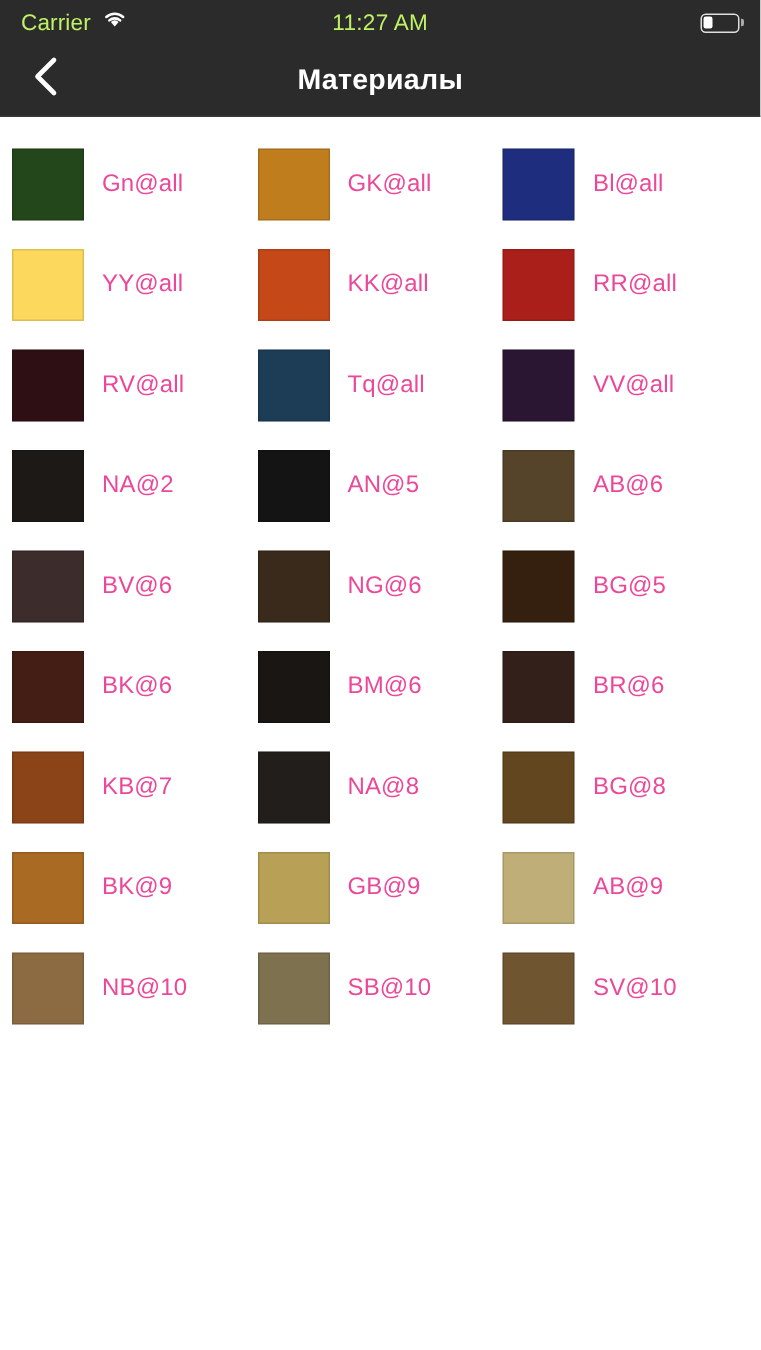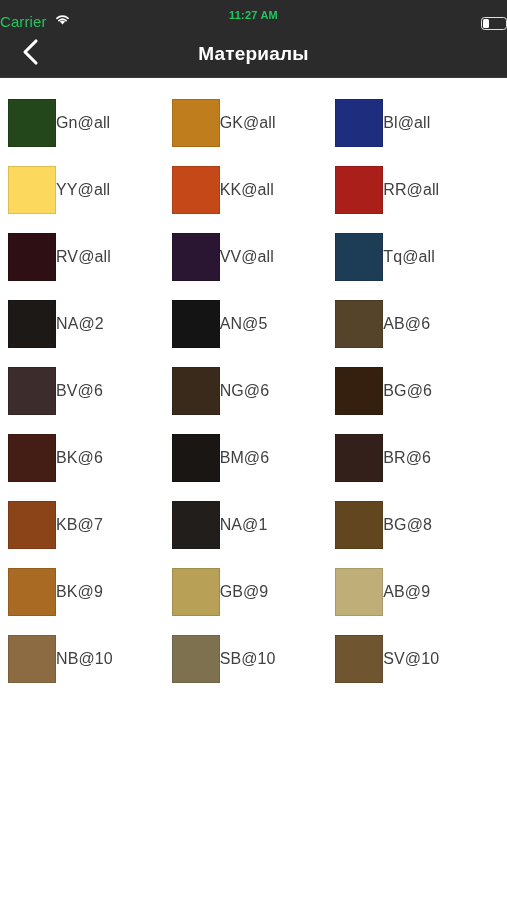--- a/index.html
+++ b/index.html
@@ -8,32 +8,32 @@
     width:507px; height:900px;
     font-family:"Liberation Sans", sans-serif;
     overflow:hidden;
     position:relative;
   }
 
   
   .status-bar {
     height:30px; width:100%;
     background:#2b2b2b;
-    display:flex; align-items:flex-end;
-    padding:0 0;
-    color:#22c55e;
+    display:flex; align-items:center;
+    padding:0 14px;
+    color:#bef264;
     position:relative;
   }
   .status-left { display:flex; align-items:center; gap:7px; }
   .carrier-text { font-size:15px; font-weight:400; letter-spacing:.1px; }
   .wifi-icon { display:block; }
   .status-time {
     position:absolute; left:0; right:0; top:0; bottom:0;
     display:flex; align-items:center; justify-content:center;
-    font-size:11px; font-weight:700; letter-spacing:.2px;
+    font-size:15px; font-weight:400; letter-spacing:.2px;
     pointer-events:none;
   }
   .status-right {
     margin-left:auto; display:flex; align-items:center;
     position:relative; z-index:2;
   }
   .battery {
     width:26px; height:13px;
     border:1.4px solid rgba(255,255,255,.85);
     border-radius:3.5px;
@@ -83,22 +83,23 @@
     display:flex;
     align-items:center;
     cursor:pointer;
   }
   .swatch {
     width:48px; height:48px;
     flex:0 0 48px;
     border:1px solid rgba(0,0,0,.12);
   }
   .cell-label {
+    margin-left:12px;
     font-size:16px;
-    color:#404040;
+    color:#ec4899;
     letter-spacing:.1px;
     white-space:nowrap;
   }
 </style>
 </head>
 <body>
 
 <div class="status-bar">
   <div class="status-left">
     <span class="carrier-text">Carrier</span>
@@ -154,28 +155,28 @@
     </div>
     <div class="cell">
       <div class="swatch" style="background: rgb(171, 31, 26);"></div>
       <div class="cell-label">RR@all</div>
     </div>
     <div class="cell">
       <div class="swatch" style="background: rgb(46, 16, 20);"></div>
       <div class="cell-label">RV@all</div>
     </div>
     <div class="cell">
+      <div class="swatch" style="background: rgb(29, 60, 86);"></div>
+      <div class="cell-label">Tq@all</div>
+    </div>
+    <div class="cell">
       <div class="swatch" style="background: rgb(42, 22, 50);"></div>
       <div class="cell-label">VV@all</div>
     </div>
     <div class="cell">
-      <div class="swatch" style="background: rgb(29, 60, 86);"></div>
-      <div class="cell-label">Tq@all</div>
-    </div>
-    <div class="cell">
       <div class="swatch" style="background: rgb(28, 25, 23);"></div>
       <div class="cell-label">NA@2</div>
     </div>
     <div class="cell">
       <div class="swatch" style="background: rgb(20, 20, 20);"></div>
       <div class="cell-label">AN@5</div>
     </div>
     <div class="cell">
       <div class="swatch" style="background: rgb(85, 67, 42);"></div>
       <div class="cell-label">AB@6</div>
@@ -183,41 +184,41 @@
     <div class="cell">
       <div class="swatch" style="background: rgb(61, 44, 44);"></div>
       <div class="cell-label">BV@6</div>
     </div>
     <div class="cell">
       <div class="swatch" style="background: rgb(58, 42, 27);"></div>
       <div class="cell-label">NG@6</div>
     </div>
     <div class="cell">
       <div class="swatch" style="background: rgb(53, 32, 15);"></div>
-      <div class="cell-label">BG@6</div>
+      <div class="cell-label">BG@5</div>
     </div>
     <div class="cell">
       <div class="swatch" style="background: rgb(68, 29, 20);"></div>
       <div class="cell-label">BK@6</div>
     </div>
     <div class="cell">
       <div class="swatch" style="background: rgb(25, 22, 19);"></div>
       <div class="cell-label">BM@6</div>
     </div>
     <div class="cell">
       <div class="swatch" style="background: rgb(51, 32, 26);"></div>
       <div class="cell-label">BR@6</div>
     </div>
     <div class="cell">
       <div class="swatch" style="background: rgb(139, 67, 24);"></div>
       <div class="cell-label">KB@7</div>
     </div>
     <div class="cell">
       <div class="swatch" style="background: rgb(33, 30, 28);"></div>
-      <div class="cell-label">NA@1</div>
+      <div class="cell-label">NA@8</div>
     </div>
     <div class="cell">
       <div class="swatch" style="background: rgb(97, 70, 32);"></div>
       <div class="cell-label">BG@8</div>
     </div>
     <div class="cell">
       <div class="swatch" style="background: rgb(169, 106, 35);"></div>
       <div class="cell-label">BK@9</div>
     </div>
     <div class="cell">

